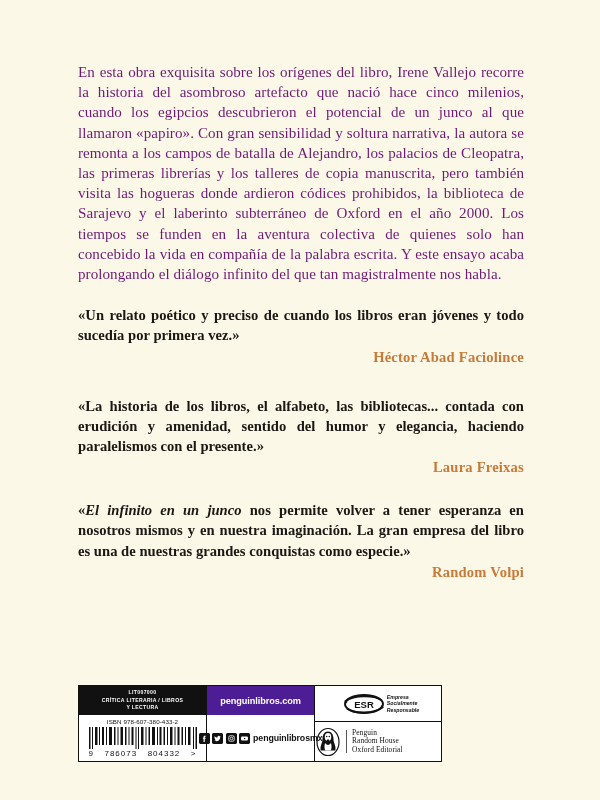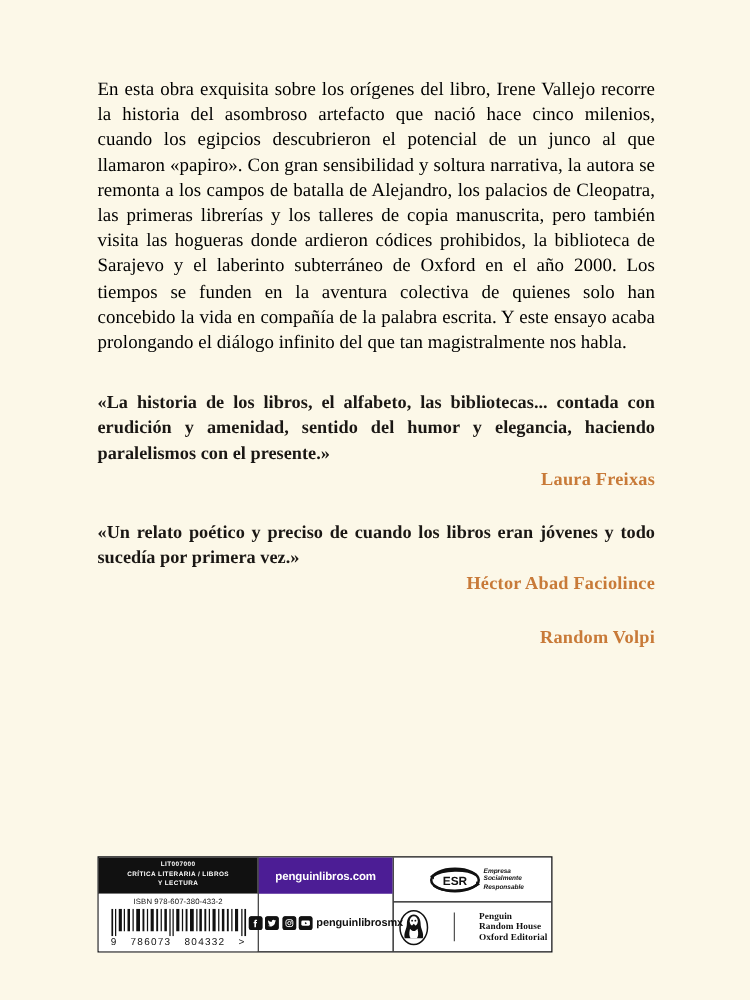--- a/index.html
+++ b/index.html
@@ -30,21 +30,21 @@
   }
 
   
   .blurb {
     font-size: 15.1px;
     line-height: 20.2px;
     text-align: justify;
     text-justify: inter-word;
     hyphens: manual;
     margin: 0;
-    color: #000000;
+    color: #701a75;
     letter-spacing: 0.05px;
   }
 
   
   .quote-block {
     margin-top: 27px;
   }
   .quote-text {
     font-size: 14.6px;
     line-height: 20.2px;
@@ -212,23 +212,22 @@
     font-size: 5.2px;
     font-weight: bold;
     font-style: italic;
     line-height: 6.4px;
     color: #111;
   }
   .prh-box {
     flex: 1;
     display: flex;
     align-items: center;
-    justify-content: center;
-    gap: 19px;
-    font-weight: bold;
+    justify-content: flex-start;
+    gap: 5px;
   }
   .prh-sep {
     width: 1px;
     height: 23px;
     background: #555;
   }
   .prh-text {
     font-family: "Liberation Serif", serif;
     font-size: 7.4px;
     line-height: 8.6px;
@@ -238,31 +237,32 @@
 </style>
 </head>
 <body>
 
 <div class="page">
 
   <div class="content">
 
     <p class="blurb">En esta obra exquisita sobre los orígenes del libro, Irene Vallejo recorre la historia del asombroso artefacto que nació hace cinco milenios, cuando los egipcios descubrieron el potencial de un junco al que llamaron «papiro». Con gran sensibilidad y soltura narrativa, la autora se remonta a los campos de batalla de Alejandro, los palacios de Cleopatra, las primeras librerías y los talleres de copia manuscrita, pero también visita las hogueras donde ardieron códices prohibidos, la biblioteca de Sarajevo y el laberinto subterráneo de Oxford en el año 2000. Los tiempos se funden en la aventura colectiva de quienes solo han concebido la vida en compañía de la palabra escrita. Y este ensayo acaba prolongando el diálogo infinito del que tan magistralmente nos habla.</p>
 
+    <div class="quote-block q2">
+      <p class="quote-text">«Un relato poético y preciso de cuando los libros eran jóvenes y todo sucedía por primera vez.»</p>
+      <span class="quote-attrib">Héctor Abad Faciolince</span>
+    </div>
+
     <div class="quote-block q1">
       <p class="quote-text">«La historia de los libros, el alfabeto, las bibliotecas... contada con erudición y amenidad, sentido del humor y elegancia, haciendo paralelismos con el presente.»</p>
       <span class="quote-attrib">Laura Freixas</span>
     </div>
 
-    <div class="quote-block q2">
-      <p class="quote-text">«Un relato poético y preciso de cuando los libros eran jóvenes y todo sucedía por primera vez.»</p>
-      <span class="quote-attrib">Héctor Abad Faciolince</span>
-    </div>
-
     <div class="quote-block q3">
+      <p class="quote-text"><span>«</span><i>El infinito en un junco</i><span> nos permite volver a tener esperanza en nosotros mismos y en nuestra imaginación. La gran empresa del libro es una de nuestras grandes conquistas como especie.»</span></p>
       <span class="quote-attrib">Random Volpi</span>
     </div>
 
   </div>
 
   <div class="footer">
 
     <div class="fcol col-isbn">
       <div class="bisac">
         <span>LIT007000</span>

